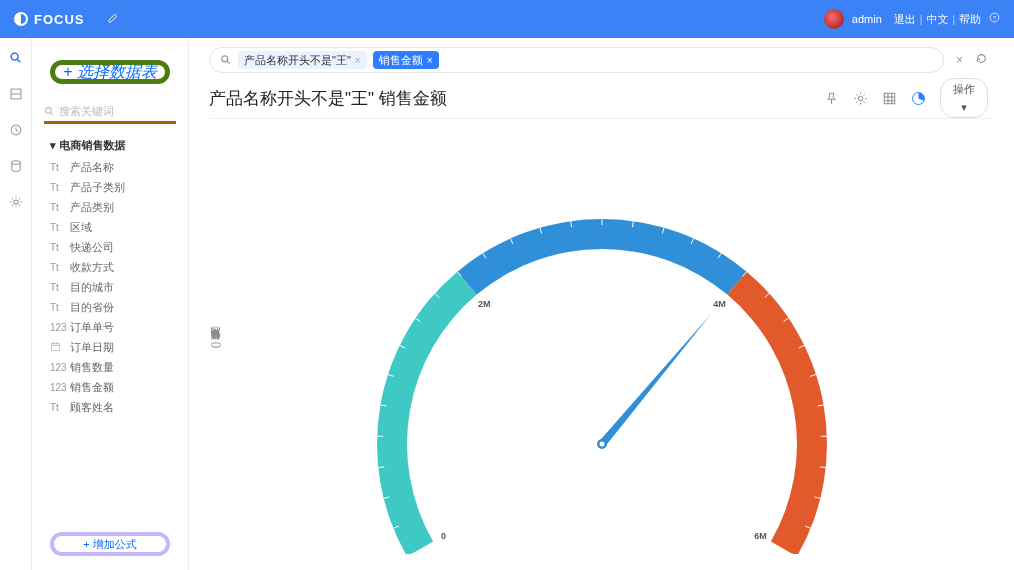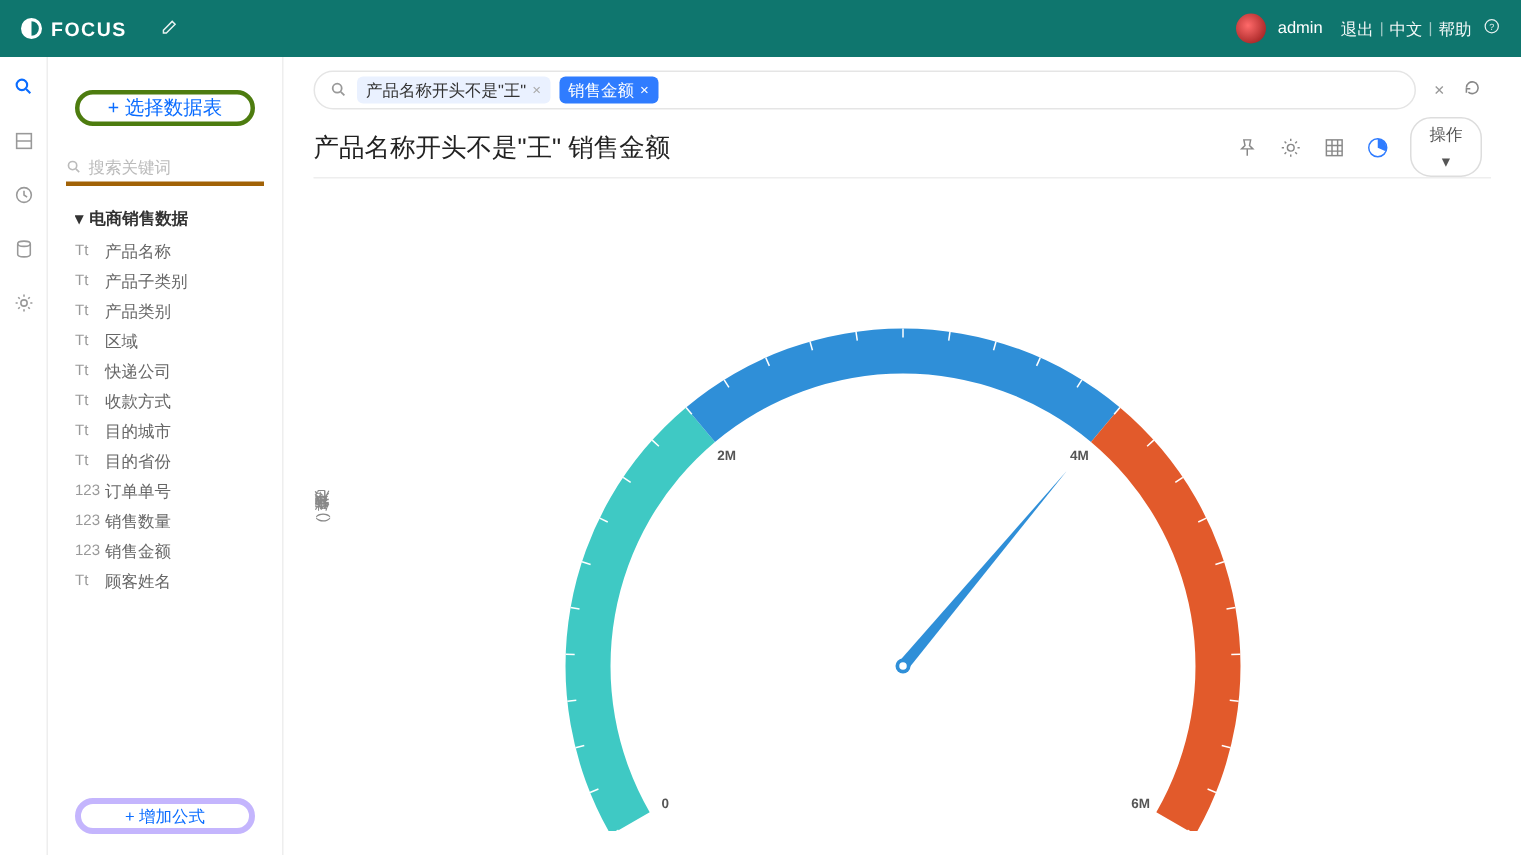--- a/index.html
+++ b/index.html
@@ -1,35 +1,35 @@
 <!DOCTYPE html>
 <html><head>
 <meta charset="utf-8">
 <style>
   * { margin: 0; padding: 0; box-sizing: border-box; font-family: -apple-system, "Segoe UI", "Microsoft YaHei", sans-serif; }
   body { width: 1014px; height: 570px; overflow: hidden; background: #fff; font-size: 12px; color: #333; }
 
-  .topbar { height: 38px; background: #0f766e; display: flex; align-items: center; padding: 0 14px; color: #fff; }
+  .topbar { height: 38px; background: #3b82f6; display: flex; align-items: center; padding: 0 14px; color: #fff; }
   .topbar .logo { display: flex; align-items: center; gap: 6px; font-weight: 700; letter-spacing: 1px; font-size: 13px; }
   .topbar .logo svg { width: 14px; height: 14px; }
   .topbar .edit-icon { margin-left: 22px; opacity: .9; }
   .topbar .spacer { flex: 1; }
   .topbar .avatar { width: 20px; height: 20px; border-radius: 50%; background: radial-gradient(circle at 40% 40%, #ff6a6a, #8e1313); margin-right: 8px; }
   .topbar .usr { font-size: 11px; margin-right: 8px; text-align: center; }
   .topbar .lnk { font-size: 11px; margin: 0 4px; opacity: .95; cursor: pointer; }
   .topbar .sep { opacity: .6; font-size: 10px; }
   .topbar .help-ic { margin-left: 4px; opacity: .9; }
 
   .shell { display: flex; height: calc(570px - 38px); }
   .rail { width: 32px; border-right: 1px solid #eee; display: flex; flex-direction: column; align-items: center; padding-top: 12px; gap: 20px; color: #999; }
   .rail .ric { width: 16px; height: 16px; display:flex;align-items:center;justify-content:center; cursor:pointer; }
   .rail .active { color: #0a6cff; }
 
   .sidebar { width: 157px; border-right: 1px solid #eee; display: flex; flex-direction: column; padding-top: 22px; font-size: 11px; color: #333; }
-  .sidebar .top-btn { margin: 0 18px; border: 3px solid #4d7c0f; color: #0a6cff; border-radius: 14px; height: 24px; display:flex;align-items:center;justify-content:center; font-size:13px; cursor:pointer; }
+  .sidebar .top-btn { margin: 0 18px; border: 5px solid #4d7c0f; color: #0a6cff; border-radius: 14px; height: 24px; display:flex;align-items:center;justify-content:center; font-size:16px; cursor:pointer;font-style:italic; }
   .sidebar .search-field { margin: 18px 12px 8px 12px; border-bottom: 3px solid #a16207; height: 22px; display:flex; align-items:center; gap:4px; color:#bbb; font-size:11px; }
   .sidebar .field-list { margin-left: 18px; margin-top: 6px; overflow:auto; flex:1; }
   .sidebar .group-head { display:flex; align-items:center; gap:4px; font-weight:600; font-size:11px; margin-bottom:4px; }
   .sidebar .field { display:flex; align-items:center; gap:6px; height:20px; font-size:11px; color:#666; cursor:pointer; }
   .sidebar .field .tp { width:14px; color:#999; font-size:10px; }
   .sidebar .add-btn { margin: 0 18px 14px 18px; border: 4px solid #c4b5fd; color: #0a6cff; border-radius: 14px; height: 24px; display:flex;align-items:center;justify-content:center; font-size:11px; cursor:pointer; }
 
   .main { flex: 1; position: relative; display:flex; flex-direction:column; }
   .search-row { height: 44px; display:flex; align-items:center; padding: 0 26px 0 20px; }
   .search-box { flex:1; height: 26px; border: 1px solid #e5e5e5; border-radius: 13px; display:flex; align-items:center; padding: 0 10px; gap:6px; font-size:11px; color:#555; }
@@ -160,20 +160,27 @@
             <span class="tp">Tt</span>
             <span>目的城市</span>
           </div>
           <div class="field">
             <span class="tp">Tt</span>
             <span>目的省份</span>
           </div>
           <div class="field">
             <span class="tp">123</span>
             <span>订单单号</span>
+          </div>
+          <div class="field">
+            <span class="tp"><svg width="11" height="11" viewBox="0 0 20 20">
+                <rect x="3" y="4" width="14" height="13" stroke="#999" fill="none"></rect>
+                <path d="M3 8h14M7 2v4M13 2v4" stroke="#999"></path>
+              </svg></span>
+            <span>订单日期</span>
           </div>
           <div class="field">
             <span class="tp">123</span>
             <span>销售数量</span>
           </div>
           <div class="field">
             <span class="tp">123</span>
             <span>销售金额</span>
           </div>
           <div class="field">

